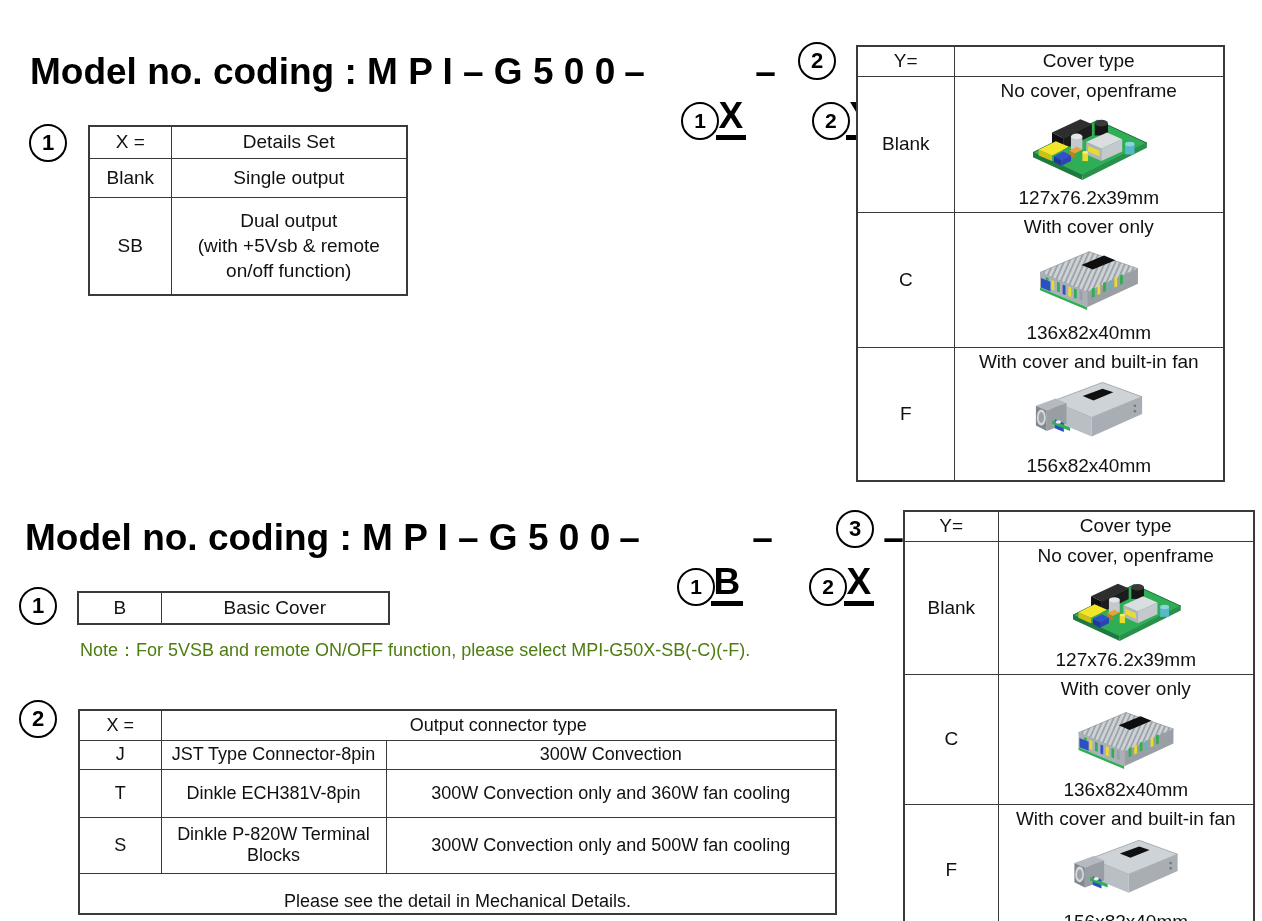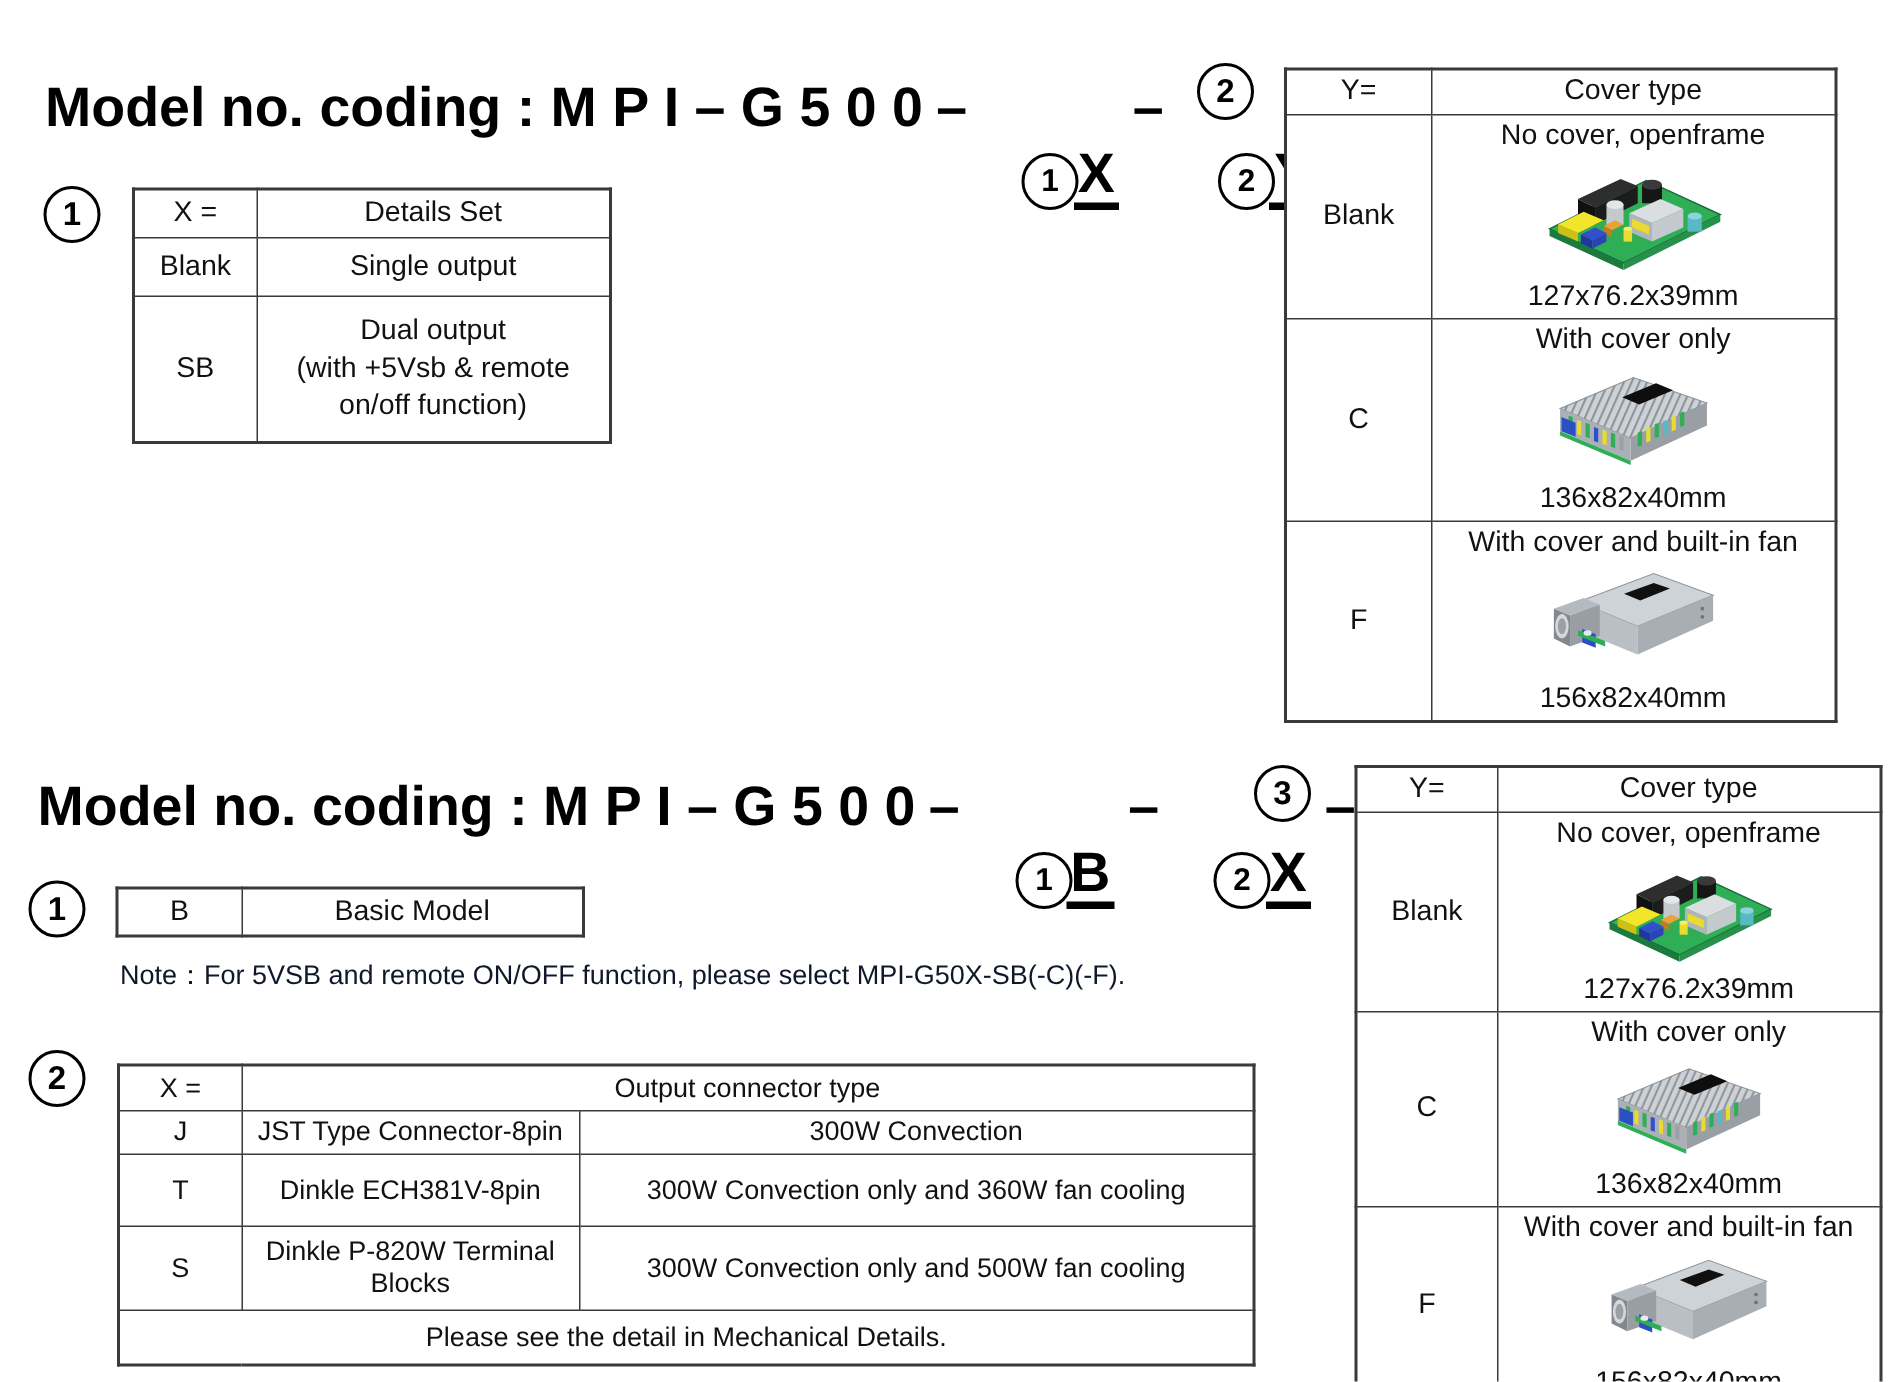--- a/index.html
+++ b/index.html
@@ -35,32 +35,32 @@
 
   #basic-table { left:77px; top:555px; width:311px; }
   #basic-table td { height:32px; }
 
   #connector-table { left:78px; top:673px; width:757px; }
   #connector-table td { font-size:18px; }
   #connector-table .r1 td { height:30px; }
   #connector-table .r2 td { height:29px; }
   #connector-table .r3 td { height:48px; }
   #connector-table .r4 td { height:56px; }
-  #connector-table .r5 td { height:37px; vertical-align:top; padding-top:7px; }
+  #connector-table .r5 td { height:37px; vertical-align:top; padding-top:17px; }
 
   #cover-table-a { left:856px; top:9px;  width:367px; }
   #cover-table-b { left:903px; top:474px; width:350px; }
   .cover td.hd { height:30px; }
   .cover td.psu-td { padding:0; }
   .psu-stack { display:flex; flex-direction:column; align-items:center; justify-content:space-between; padding:2px 0 3px; }
   .psu-stack .cap, .psu-stack .dims { font-size:19px; line-height:23px; color:#111; }
   .sa1 { height:135px; } .sa2 { height:134px; } .sa3 { height:132px; }
   .sb1 { height:132px; } .sb2 { height:129px; } .sb3 { height:131px; }
 
-  .note { position:absolute; left:80px; top:602px; font-size:18px; color:#0f172a; white-space:nowrap;text-align:right; }
+  .note { position:absolute; left:80px; top:602px; font-size:18px; color:#4d7c0f; white-space:nowrap;text-align:right; }
 </style>
 </head>
 <body>
 
 <div class="page">
 
   <div class="title" id="t1">
     <span>Model no. coding : M P I – G 5 0 0</span>
     <span class="tsep">–</span>
     <span class="code-col">
@@ -234,21 +234,21 @@
   <div class="callout" style="left:19px; top:551px;">1</div>
 
   <table class="dtable" id="basic-table">
     <colgroup>
         <col style="width:83px">
         <col style="width:228px">
       </colgroup>
     <tbody>
         <tr>
       <td>B</td>
-      <td>Basic Model</td>
+      <td>Basic Cover</td>
     </tr>
   </tbody>
     </table>
 
   <div class="note">Note：For 5VSB and remote ON/OFF function, please select MPI-G50X-SB(-C)(-F).</div>
 
   <div class="callout" style="left:19px; top:664px;">2</div>
 
   <table class="dtable" id="connector-table">
     <colgroup>

